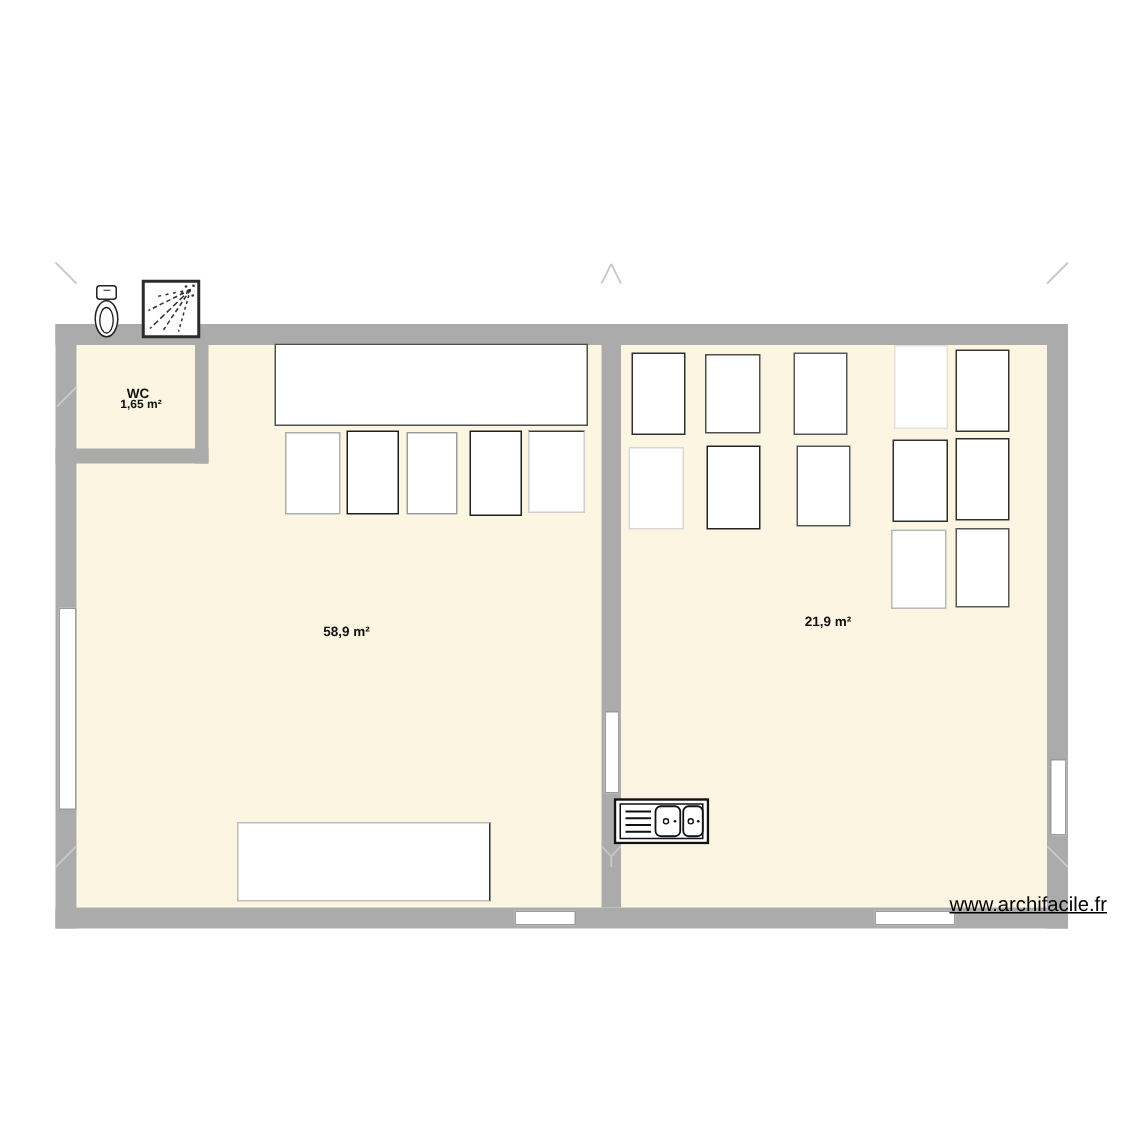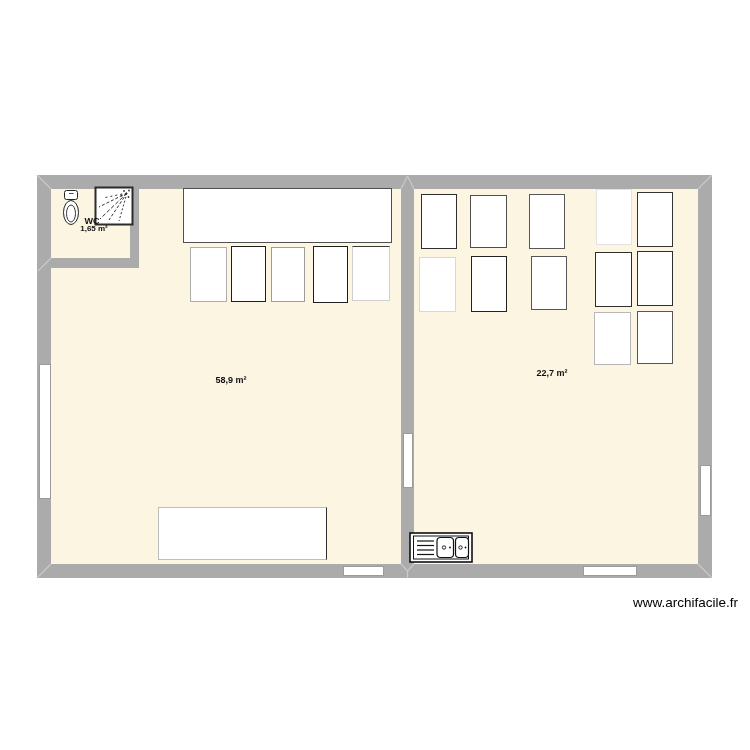--- a/index.html
+++ b/index.html
@@ -1,35 +1,35 @@
 <!DOCTYPE html>
 <html><head>
 <meta charset="utf-8">
 <style>
   html,body{margin:0;padding:0;}
   body{
     width:750px;height:750px;background:#ffffff;position:relative;overflow:hidden;
     font-family:"Liberation Sans","DejaVu Sans",sans-serif;
   }
   #plan{position:absolute;left:0;top:0;width:750px;height:750px;}
-  #plan div{position:absolute;box-sizing:border-box;}
+  #plan div{position:absolute;box-sizing:border-box;margin-top:41px;}
   .floor{z-index:1;}
   .wall{z-index:2;}
   .opening{z-index:4;border:1px solid #9b9b9b;background:#ffffff;}
   .furn{z-index:5;background:#ffffff;border:1px solid #888;}
   .fixture{position:absolute;z-index:6;}
   #miters{position:absolute;left:0;top:0;z-index:3;pointer-events:none;}
   .room-label{
     position:absolute;z-index:7;text-align:center;color:#111;
     font-size:9px;font-weight:bold;letter-spacing:0px;white-space:nowrap;
   }
   .wc-area{font-size:8px;}
   #watermark{
     position:absolute;right:12px;top:595px;z-index:8;
-    font-size:13.5px;color:#000;
+    font-size:13.5px;color:#000;text-decoration:underline;
   }
 </style>
 </head>
 <body>
 
 <div id="plan">
     <div class="furn" style="left: 637px; top: 311px; width: 36px; height: 53px; background: rgb(255, 255, 255); border: 1px solid rgb(86, 86, 86);"></div>
     <div class="furn" style="left: 594px; top: 312px; width: 37px; height: 53px; background: rgb(255, 255, 255); border: 1px solid rgb(183, 183, 183);"></div>
     <div class="furn" style="left: 637px; top: 251px; width: 36px; height: 55px; background: rgb(255, 255, 255); border: 1px solid rgb(46, 46, 46);"></div>
     <div class="furn" style="left: 595px; top: 252px; width: 37px; height: 55px; background: rgb(255, 255, 255); border: 1px solid rgb(46, 46, 46);"></div>
@@ -115,16 +115,16 @@
     <rect x="46.5" y="5.5" width="13" height="20" rx="3.5" fill="#fff" stroke="#111" stroke-width="1.2"></rect>
     <circle cx="35" cy="15.5" r="1.7" fill="none" stroke="#111" stroke-width="0.9"></circle>
     <circle cx="41" cy="15.5" r="0.9" fill="#111"></circle>
     <circle cx="51.5" cy="15.5" r="1.7" fill="none" stroke="#111" stroke-width="0.9"></circle>
     <circle cx="56.5" cy="15.5" r="0.9" fill="#111"></circle>
   </svg>
 
   <div class="room-label" style="left:62px;top:216px;width:60px;">WC</div>
   <div class="room-label wc-area" style="left:54px;top:224px;width:80px;">1,65 m²</div>
   <div class="room-label" style="left:156px;top:375px;width:150px;">58,9 m²</div>
-  <div class="room-label" style="left:477px;top:368px;width:150px;">22,7 m²</div>
+  <div class="room-label" style="left:477px;top:368px;width:150px;">21,9 m²</div>
 </div>
 
 <div id="watermark">www.archifacile.fr</div>
 
 </body></html>

